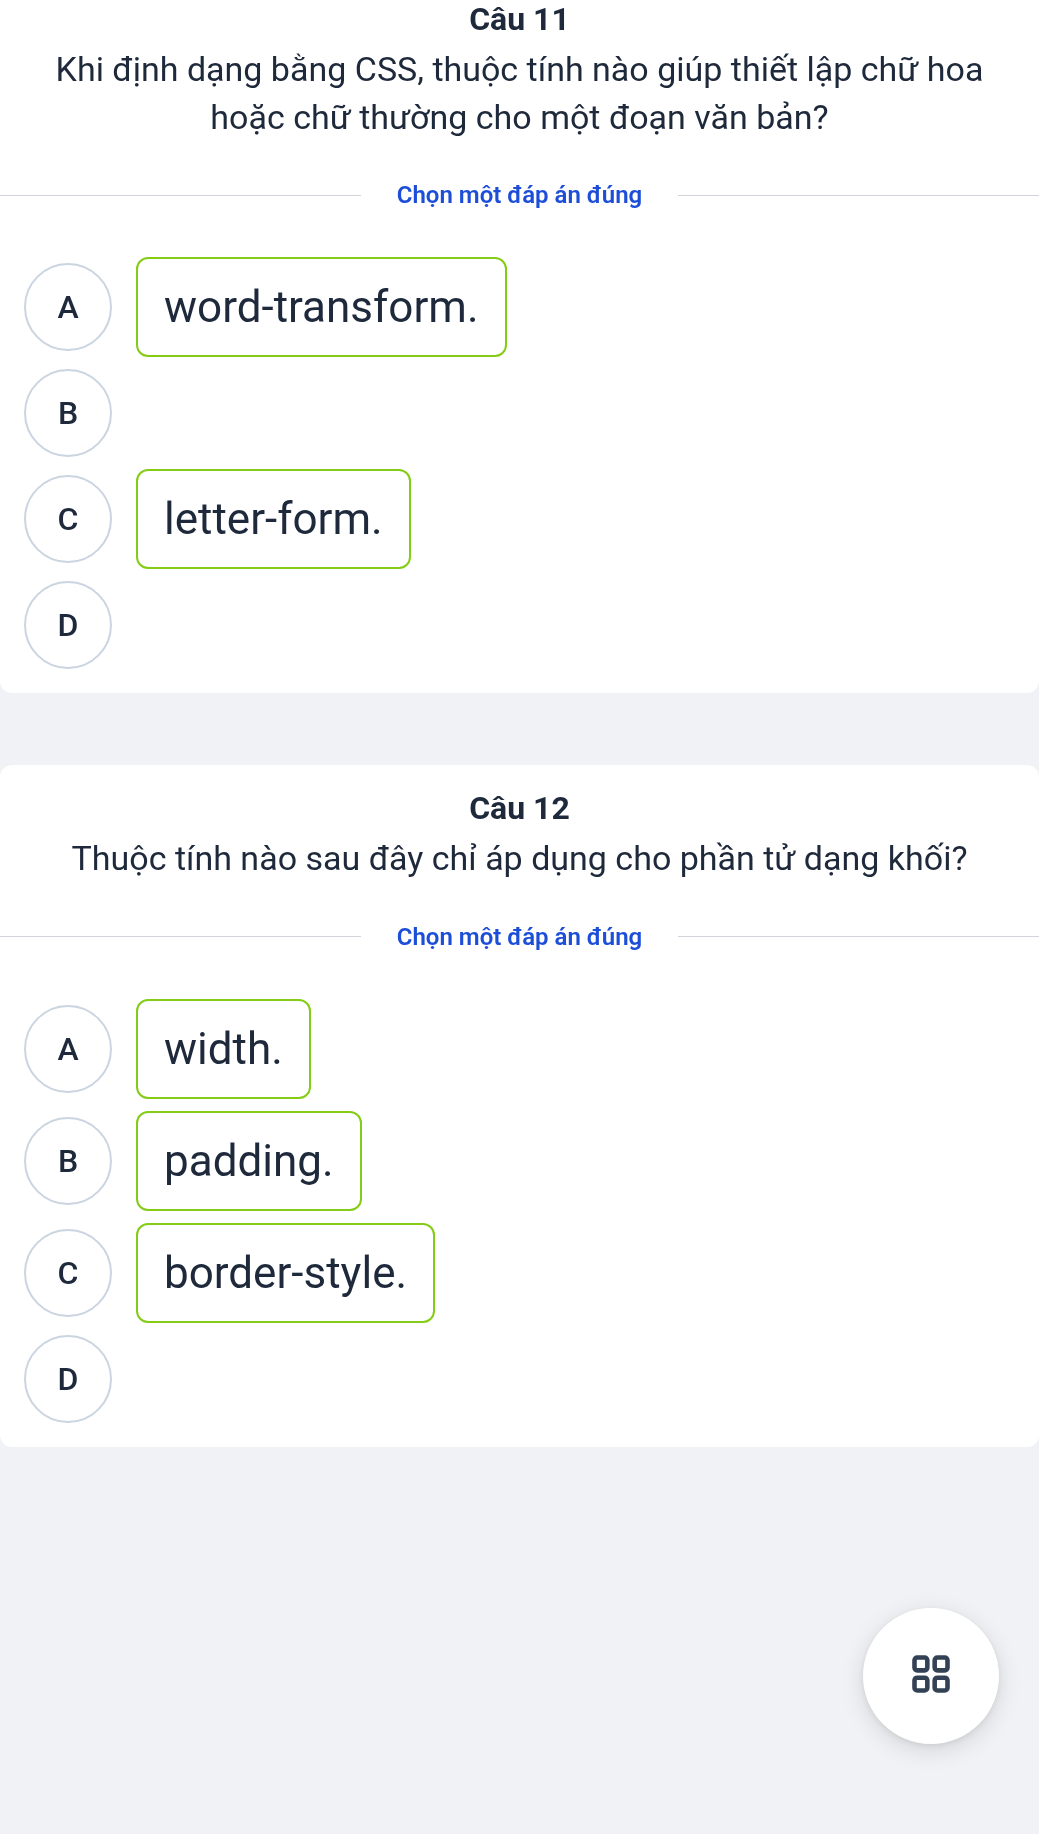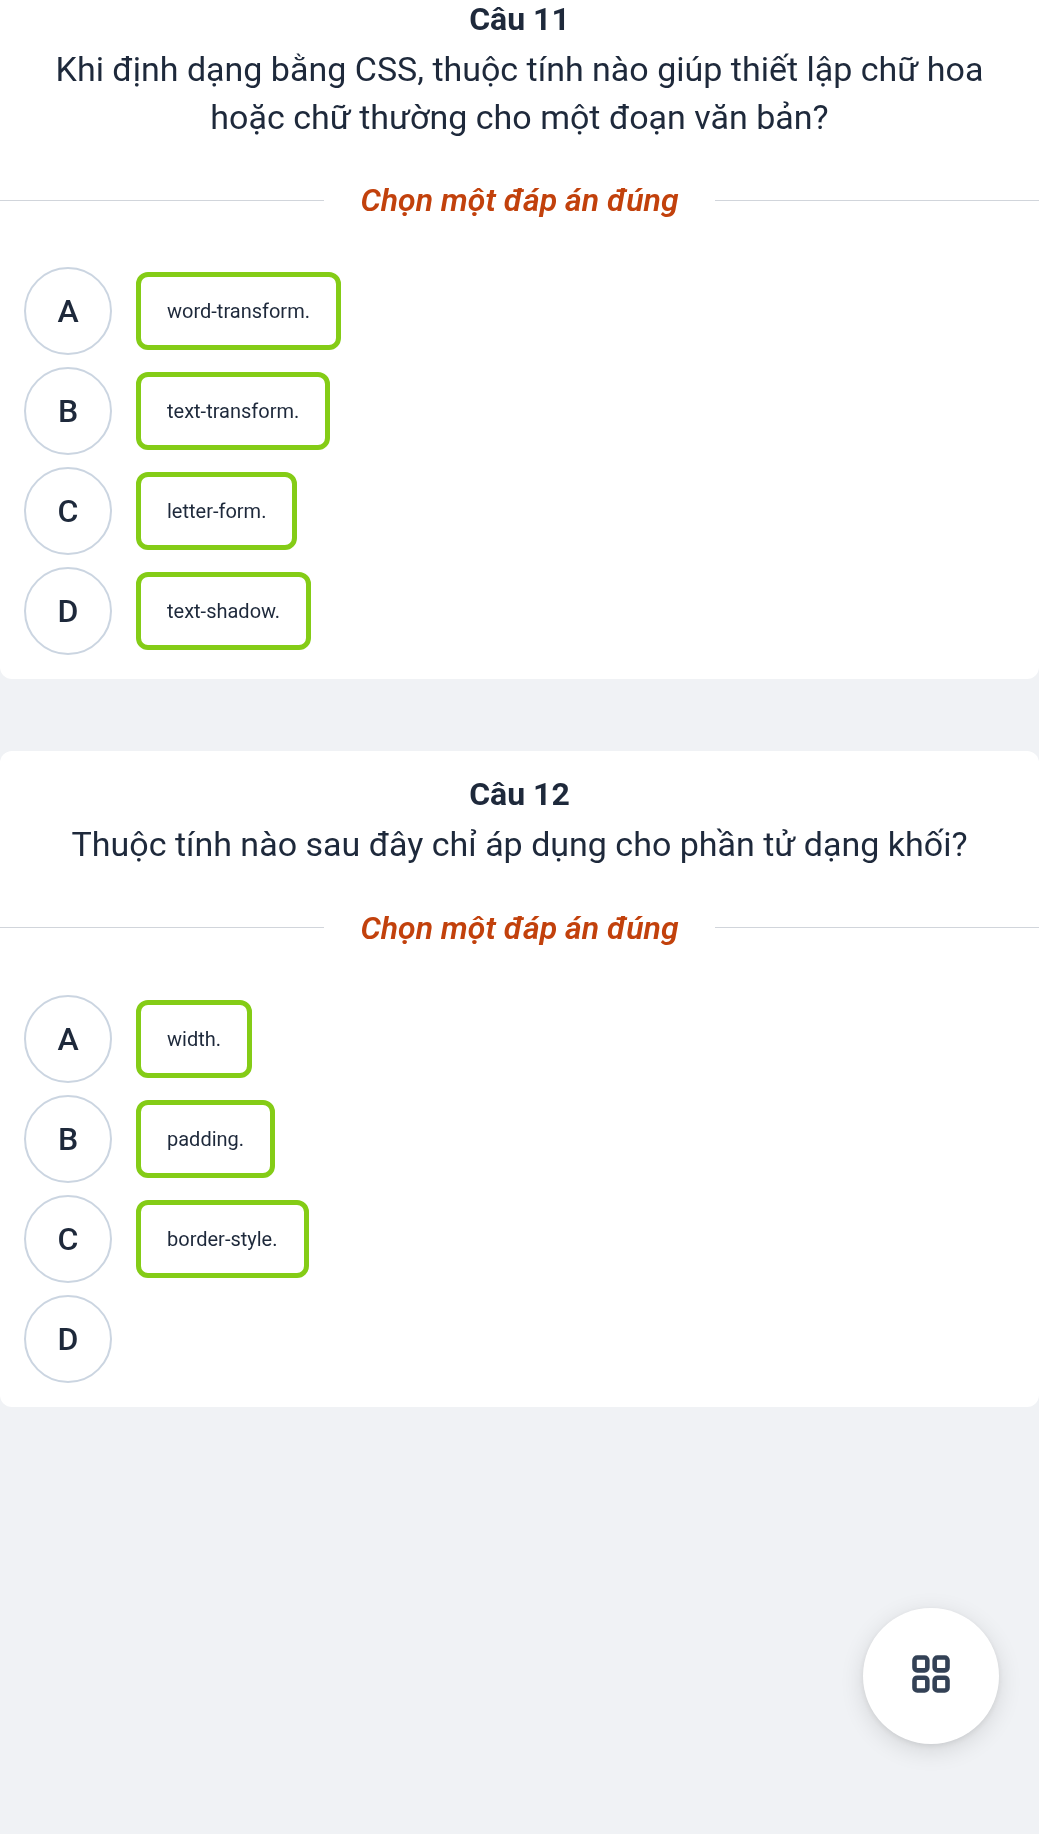--- a/index.html
+++ b/index.html
@@ -43,25 +43,24 @@
       margin-left: -24px;
       margin-right: -24px;
       margin-bottom: 48px;
     }
     .instruction-line {
       flex: 1;
       height: 1px;
       background: #d1d5db;
     }
     .instruction-text {
-      font-size: 32px;
+      font-size: 24px;
       font-weight: 600;
-      color: #c2410c;
+      color: #1d4ed8;
       padding: 0 36px;
-      font-style: italic;
     }
     .options {
       display: flex;
       flex-direction: column;
       gap: 12px;
     }
     .option-row {
       display: flex;
       align-items: center;
       gap: 24px;
@@ -73,24 +72,24 @@
       border: 2px solid #cbd5e1;
       display: flex;
       align-items: center;
       justify-content: center;
       font-size: 32px;
       font-weight: 500;
       color: #1e293b;
       flex-shrink: 0;
     }
     .option-text {
-      border: 5px solid #84cc16;
+      border: 2px solid #84cc16;
       border-radius: 12px;
       padding: 22px 26px;
-      font-size: 20px;
+      font-size: 44px;
       color: #1e293b;
       display: inline-block;
     }
     .fab {
       position: fixed;
       right: 40px;
       bottom: 90px;
       width: 136px;
       height: 136px;
       border-radius: 50%;
@@ -119,29 +118,27 @@
     <div class="instruction-text">Chọn một đáp án đúng</div>
     <div class="instruction-line"></div>
   </div>
   <div class="options">
     <div class="option-row">
       <div class="option-letter">A</div>
       <div class="option-text">word-transform.</div>
     </div>
     <div class="option-row">
       <div class="option-letter">B</div>
-      <div class="option-text">text-transform.</div>
     </div>
     <div class="option-row">
       <div class="option-letter">C</div>
       <div class="option-text">letter-form.</div>
     </div>
     <div class="option-row">
       <div class="option-letter">D</div>
-      <div class="option-text">text-shadow.</div>
     </div>
   </div>
 </div>
 
 <div class="question-card next">
   <div class="question-number">Câu 12</div>
   <div class="question-text">Thuộc tính nào sau đây chỉ áp dụng cho phần tử dạng khối?</div>
   <div class="instruction-wrap">
     <div class="instruction-line"></div>
     <div class="instruction-text">Chọn một đáp án đúng</div>

